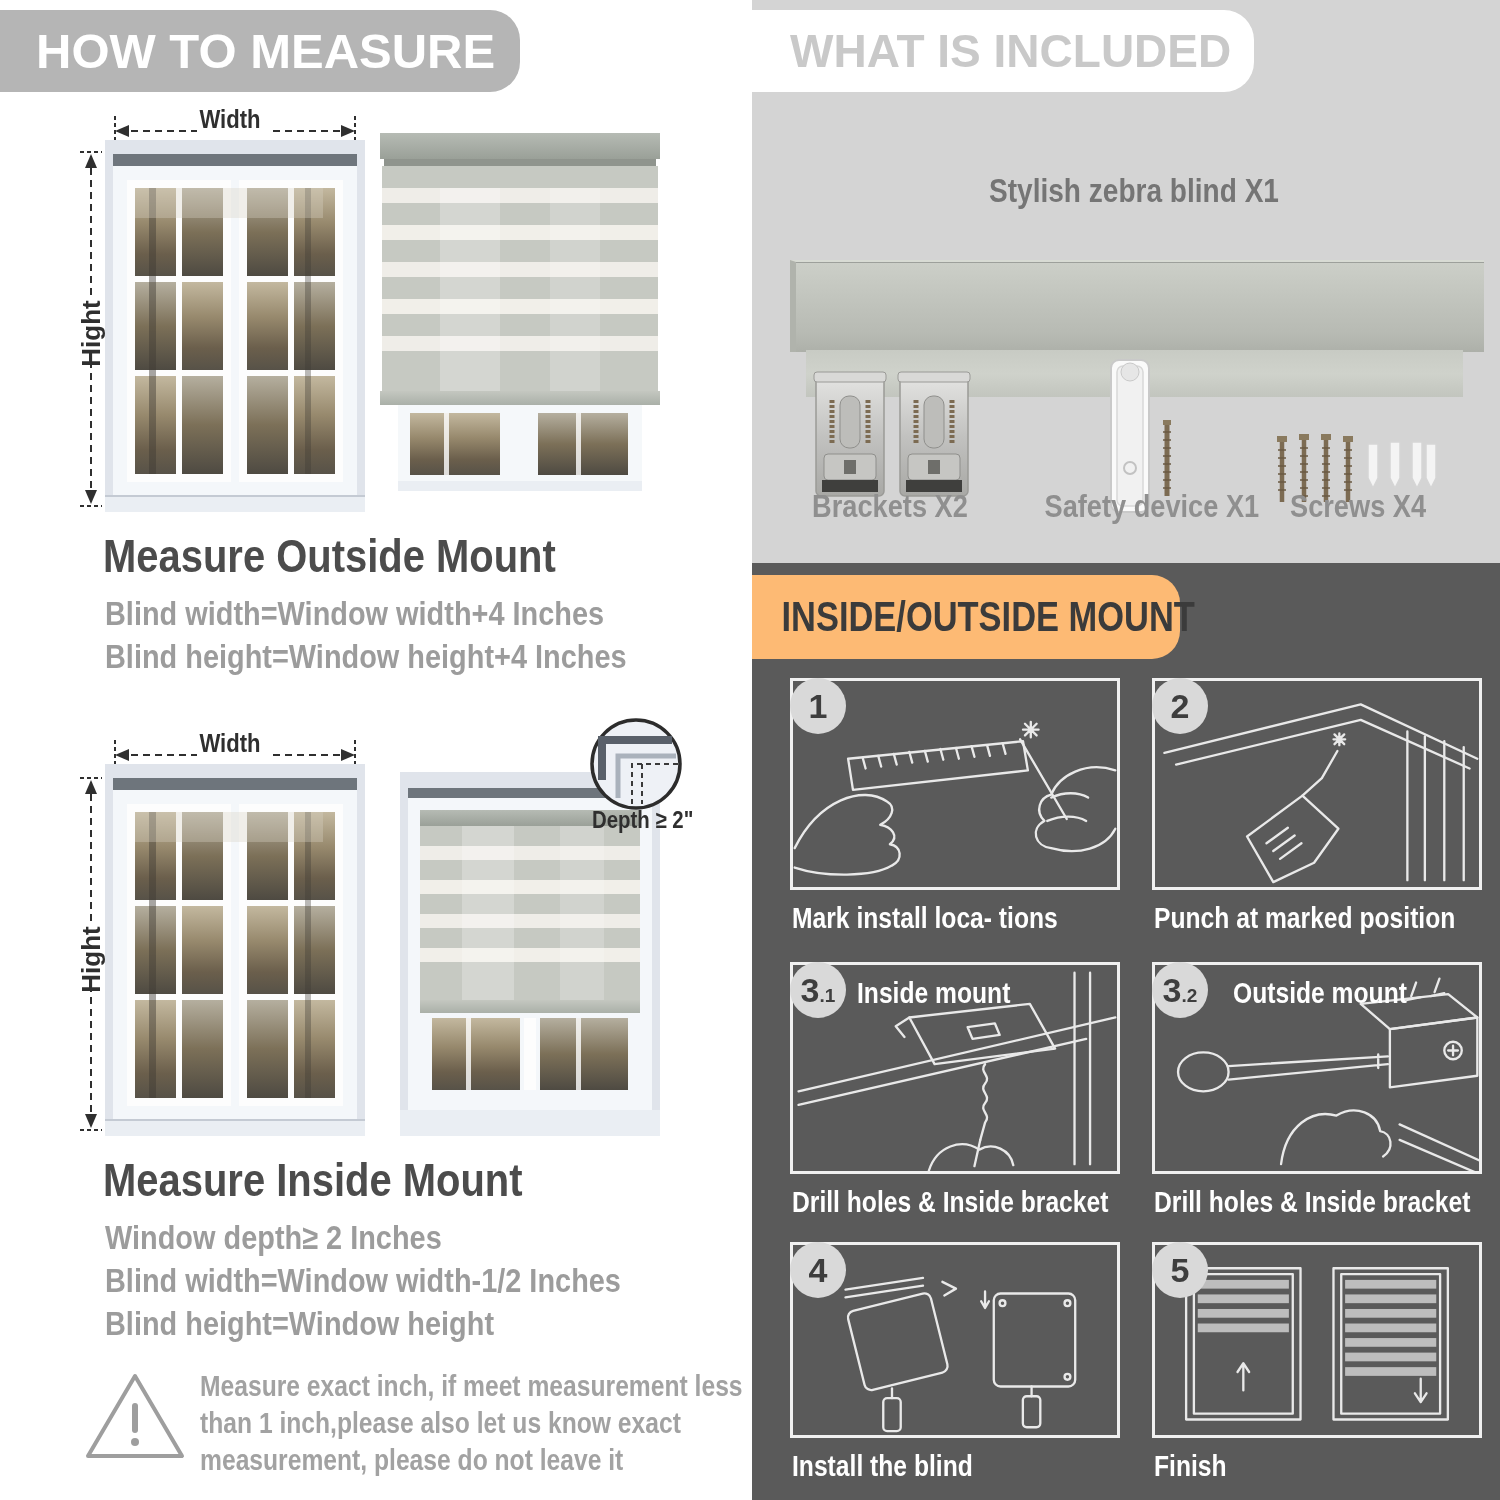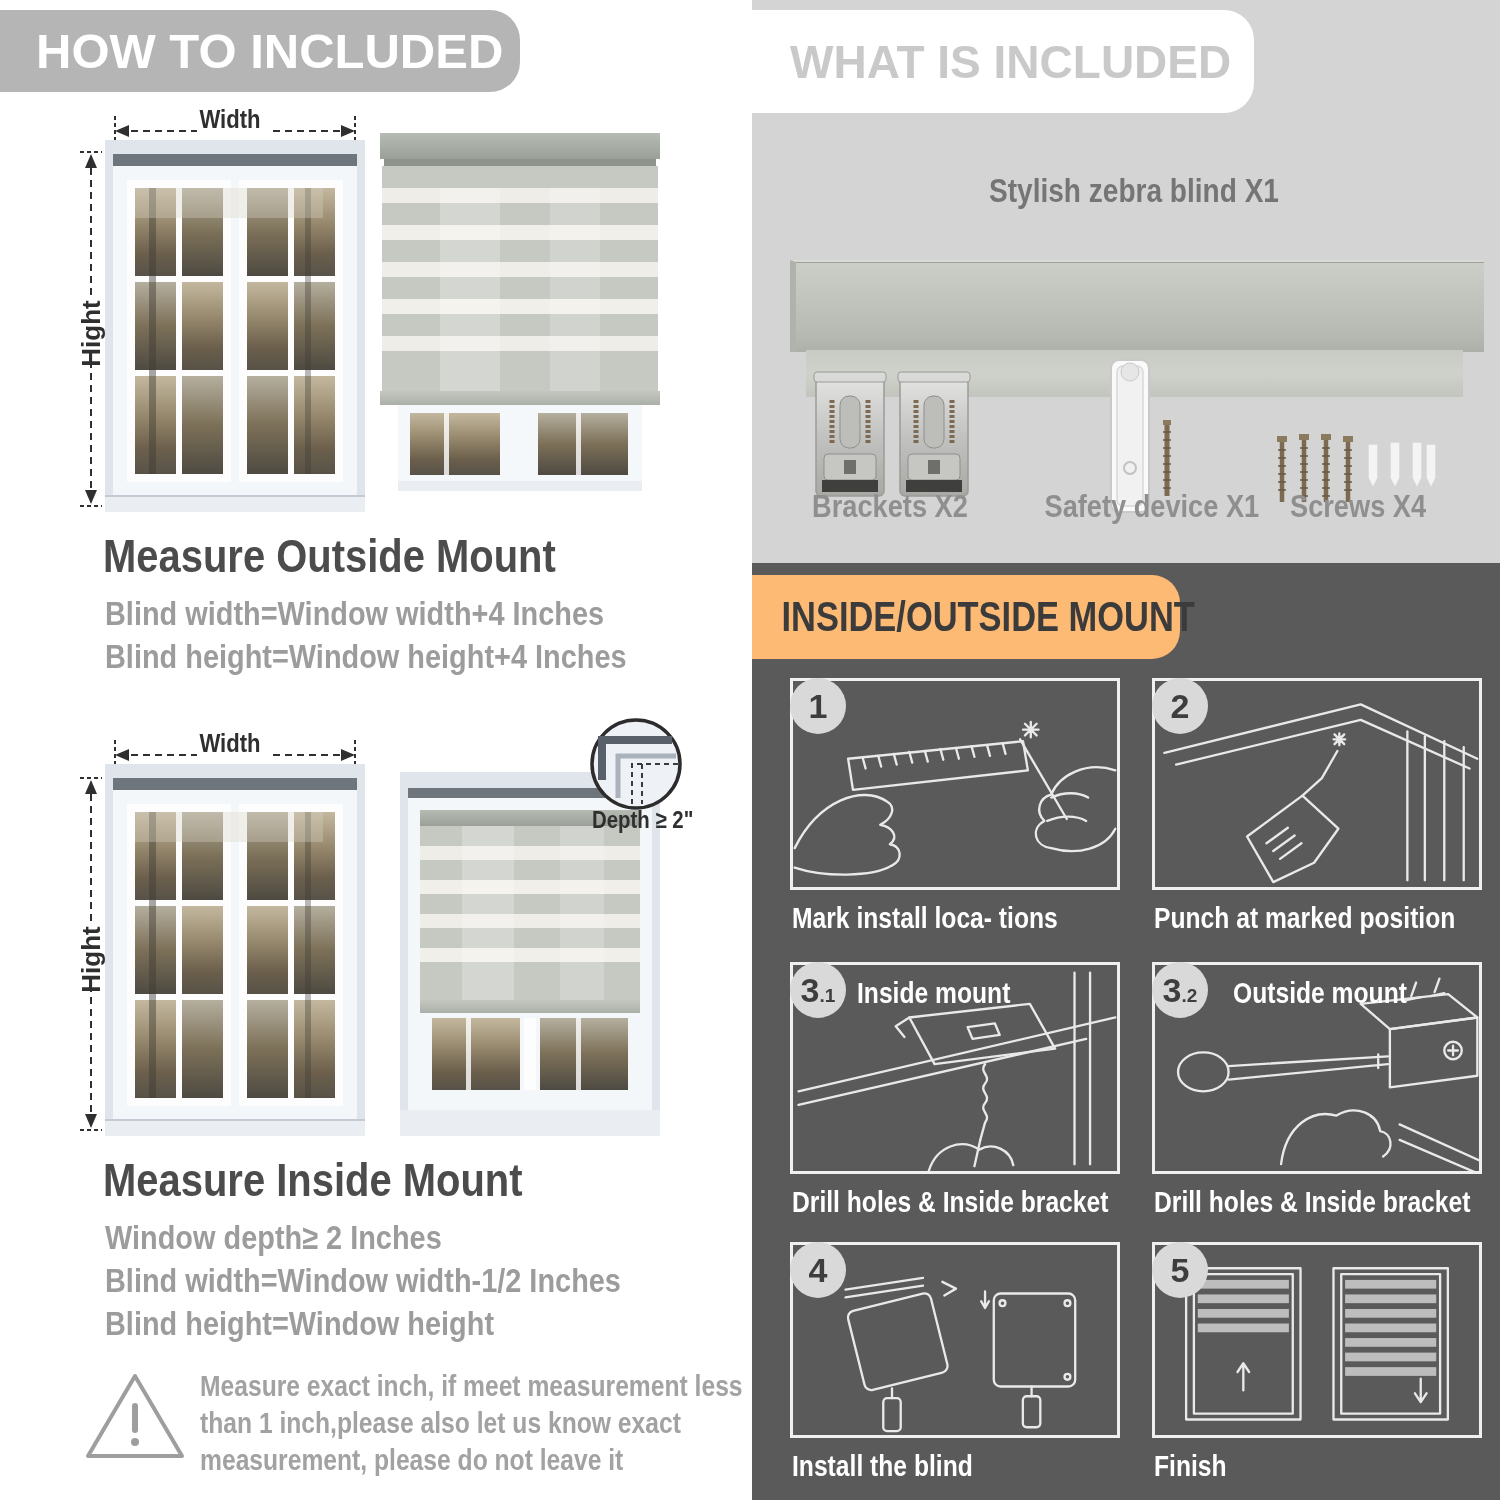--- a/index.html
+++ b/index.html
@@ -13,21 +13,21 @@
   .badge-left{left:0;top:10px;width:520px;height:82px;background:#b5b5b5;
               border-radius:0 30px 30px 0;display:flex;align-items:center;}
   .badge-left span{color:#fff;font-size:49px;font-weight:bold;padding-left:36px;letter-spacing:0px;}
   .h-measure{font-size:47px;font-weight:bold;color:#4c4c4c;}
   .sub-measure{font-size:34px;font-weight:bold;color:#9c9c9c;}
   .dim-label{font-size:26px;font-weight:bold;color:#2f2f2f;}
   .warn-text{font-size:29px;font-weight:bold;color:#a2a2a2;line-height:37px;}
 
   
   .sec-top{left:752px;top:0;width:748px;height:563px;background:#d4d4d4;}
-  .badge-included{left:752px;top:10px;width:502px;height:103px;background:#ffffff;
+  .badge-included{left:752px;top:10px;width:502px;height:82px;background:#ffffff;
                   border-radius:0 30px 30px 0;display:flex;align-items:center;}
   .badge-included span{color:#c9c9c9;font-size:46px;font-weight:bold;padding-left:38px;}
   .stylish{font-size:33px;font-weight:bold;color:#757575;text-align:center;}
   .part-label{font-size:32px;font-weight:bold;color:#8f8f8f;text-align:center;}
 
   .headrail{left:790px;top:260px;width:688px;height:90px;
             background:linear-gradient(180deg,#cccfc8 0%,#c3c6bf 35%,#b7bab3 80%,#adb0a9 100%);
             border-left:6px solid #b0b3ac;border-top:2px solid #d8dbd4;box-shadow:0 1px 0 #9da09b inset;}
   .fabric{left:806px;top:350px;width:657px;height:47px;
           background:linear-gradient(180deg,#c8cbc4 0%,#cfd2cb 50%,#c2c5be 100%);}
@@ -80,21 +80,21 @@
       </linearGradient>
       <linearGradient id="gmetal" x1="0" y1="0" x2="0" y2="1">
         <stop offset="0" stop-color="#e4e4e2"></stop>
           <stop offset=".5" stop-color="#c2c2c0"></stop>
         <stop offset="1" stop-color="#a8a8a5"></stop>
       </linearGradient>
     </defs>
   </svg>
 
   <div class="abs badge-left">
-    <span>HOW TO INCLUDED</span>
+    <span>HOW TO MEASURE</span>
   </div>
 
   <svg class="abs" style="left:105px;top:112px" width="260" height="36">
     <g stroke="#2f2f2f" stroke-width="2" fill="#2f2f2f">
       <line x1="10" y1="4" x2="10" y2="34" stroke-dasharray="4 3" fill="none"></line>
       <line x1="250" y1="4" x2="250" y2="34" stroke-dasharray="4 3" fill="none"></line>
       <line x1="14" y1="19" x2="92" y2="19" stroke-dasharray="7 5" fill="none"></line>
       <line x1="168" y1="19" x2="246" y2="19" stroke-dasharray="7 5" fill="none"></line>
       <polygon points="10,19 24,13 24,25" stroke="none"></polygon>
       <polygon points="250,19 236,13 236,25" stroke="none"></polygon>

